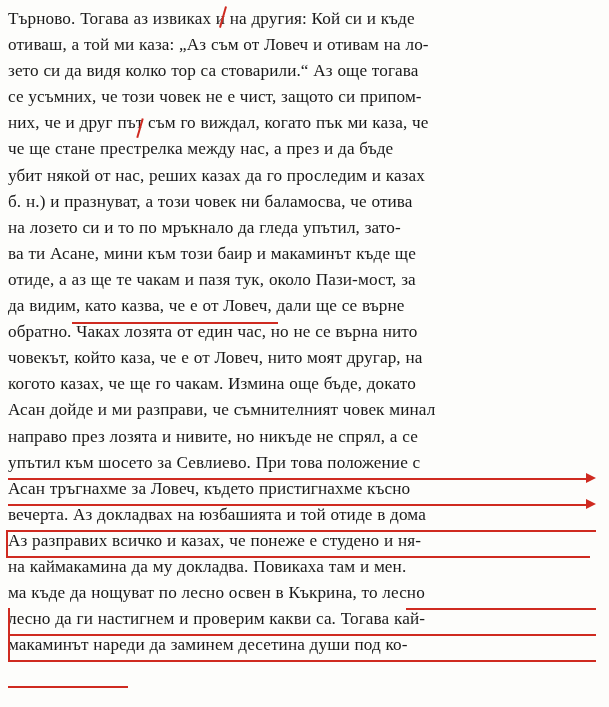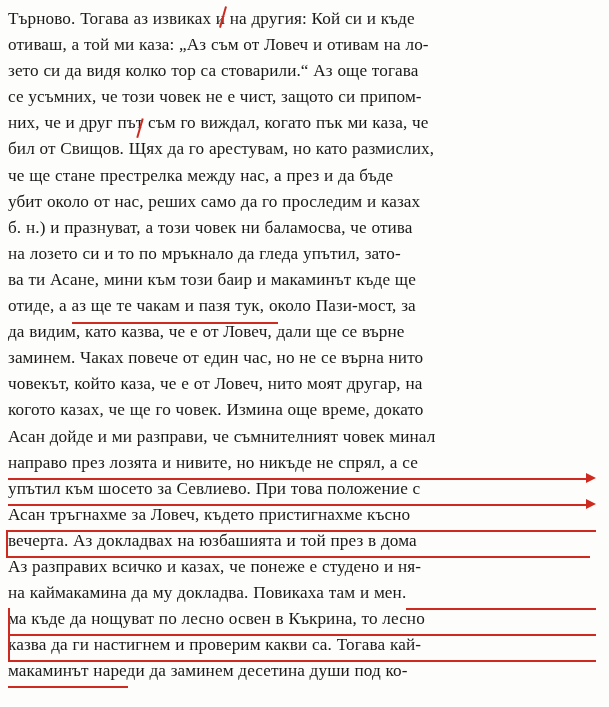--- a/index.html
+++ b/index.html
@@ -70,40 +70,39 @@
 <body>
 
 <div id="page">
 
   <div id="text-column">
     <p>Търново. Тогава аз извиках и на другия: Кой си и къде</p>
     <p>отиваш, а той ми каза: „Аз съм от Ловеч и отивам на ло-</p>
     <p>зето си да видя колко тор са стоварили.“ Аз още тогава</p>
     <p>се усъмних, че този човек не е чист, защото си припом-</p>
     <p>них, че и друг път съм го виждал, когато пък ми каза, че</p>
-    <p>бил от Свищов. Щях да го арестувам, но като размислих,</p>
     <p>че ще стане престрелка между нас, а през и да бъде</p>
-    <p>убит около от нас, реших само да го проследим и казах</p>
+    <p>убит някой от нас, реших казах да го проследим и казах</p>
     <p>б. н.) и празнуват, а този човек ни баламосва, че отива</p>
     <p>на лозето си и то по мръкнало да гледа упътил, зато-</p>
     <p>ва ти Асане, мини към този баир и макаминът къде ще</p>
     <p>отиде, а аз ще те чакам и пазя тук, около Пази-мост, за</p>
     <p>да видим, като казва, че е от Ловеч, дали ще се върне</p>
-    <p class="u-line-15"><span>заминем. Чаках повече от един час, но не се върна нито</span></p>
+    <p class="u-line-15"><span>обратно. Чаках лозята от един час, но не се върна нито</span></p>
     <p>човекът, който каза, че е от Ловеч, нито моят другар, на</p>
-    <p>когото казах, че ще го човек. Измина още време, докато</p>
+    <p>когото казах, че ще го чакам. Измина още бъде, докато</p>
     <p>Асан дойде и ми разправи, че съмнителният човек минал</p>
     <p>направо през лозята и нивите, но никъде не спрял, а се</p>
     <p>упътил към шосето за Севлиево. При това положение с</p>
     <p>Асан тръгнахме за Ловеч, където пристигнахме късно</p>
-    <p>вечерта. Аз докладвах на юзбашията и той през в дома</p>
+    <p>вечерта. Аз докладвах на юзбашията и той отиде в дома</p>
     <p>Аз разправих всичко и казах, че понеже е студено и ня-</p>
     <p>на каймакамина да му докладва. Повикаха там и мен.</p>
     <p>ма къде да нощуват по лесно освен в Къкрина, то лесно</p>
-    <p>казва да ги настигнем и проверим какви са. Тогава кай-</p>
+    <p>лесно да ги настигнем и проверим какви са. Тогава кай-</p>
     <p>макаминът нареди да заминем десетина души под ко-</p>
 
   </div>
 
   <div class="slash" style="left:222px; top:6px; height:22px; transform:rotate(16deg);"></div>
   <div class="slash" style="left:139px; top:118px; height:20px; transform:rotate(16deg);"></div>
 
   <div class="mark hline" style="left:72px; top:322px; width:206px;"></div>
 
   <div class="mark hline" style="left:8px; top:478px; width:578px;"></div>

